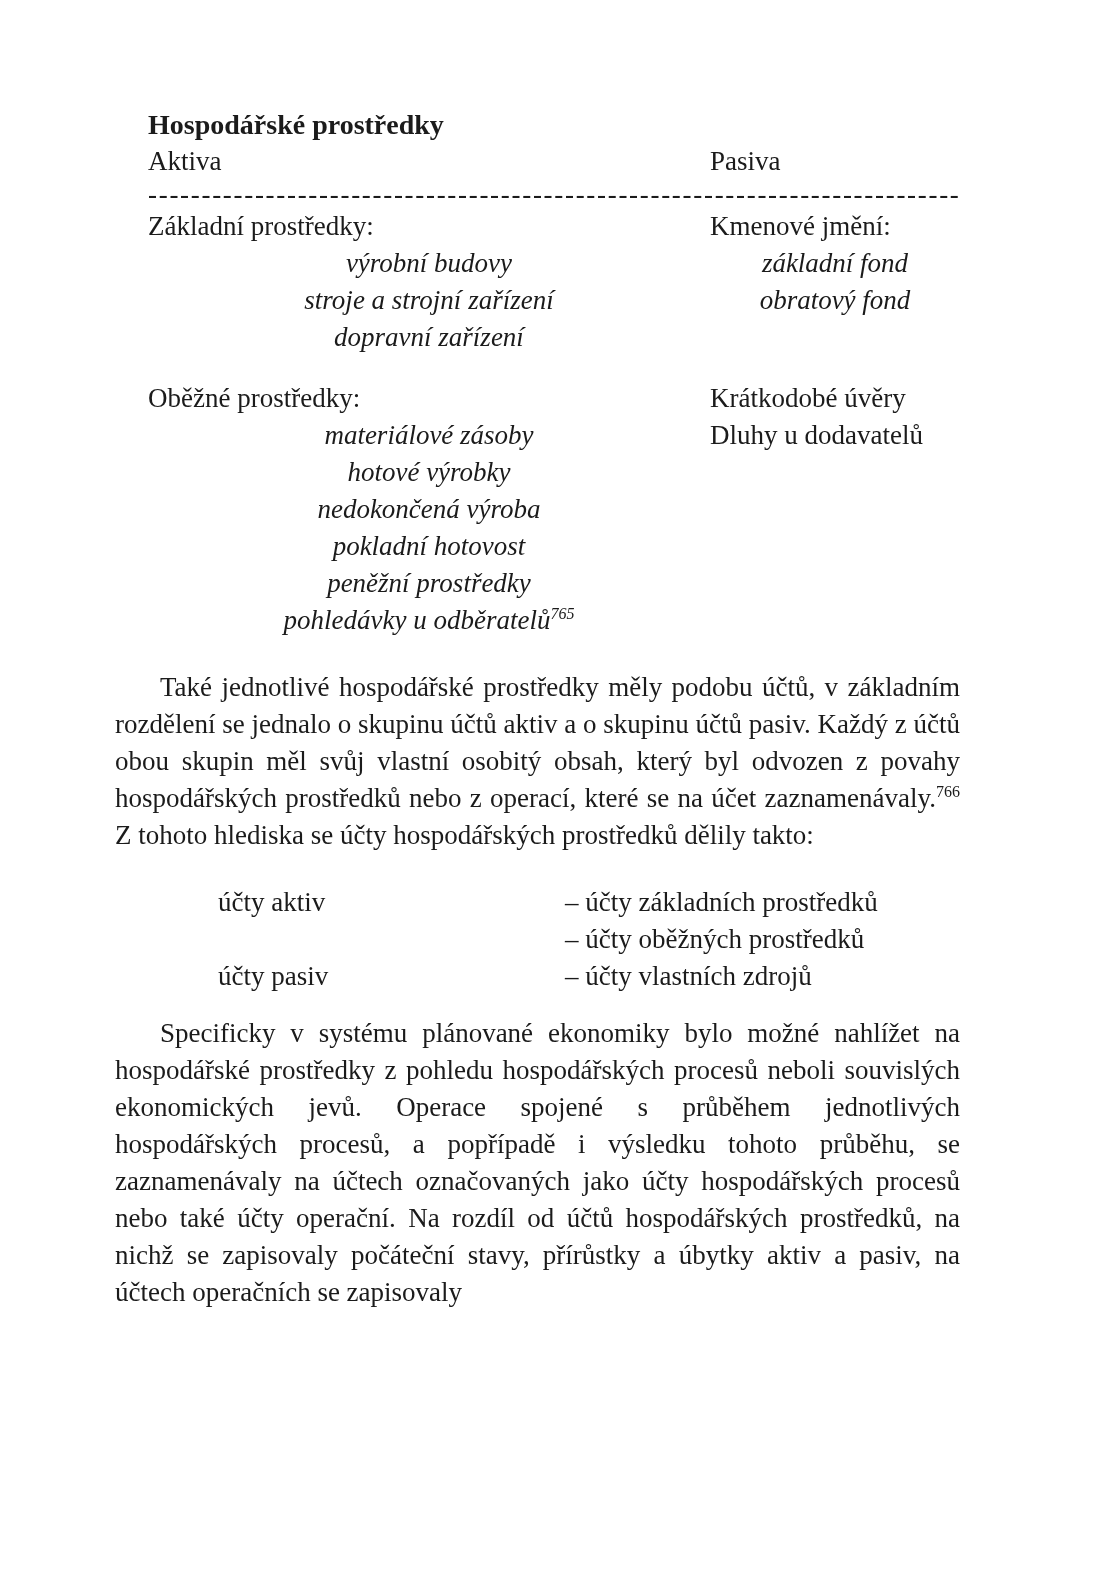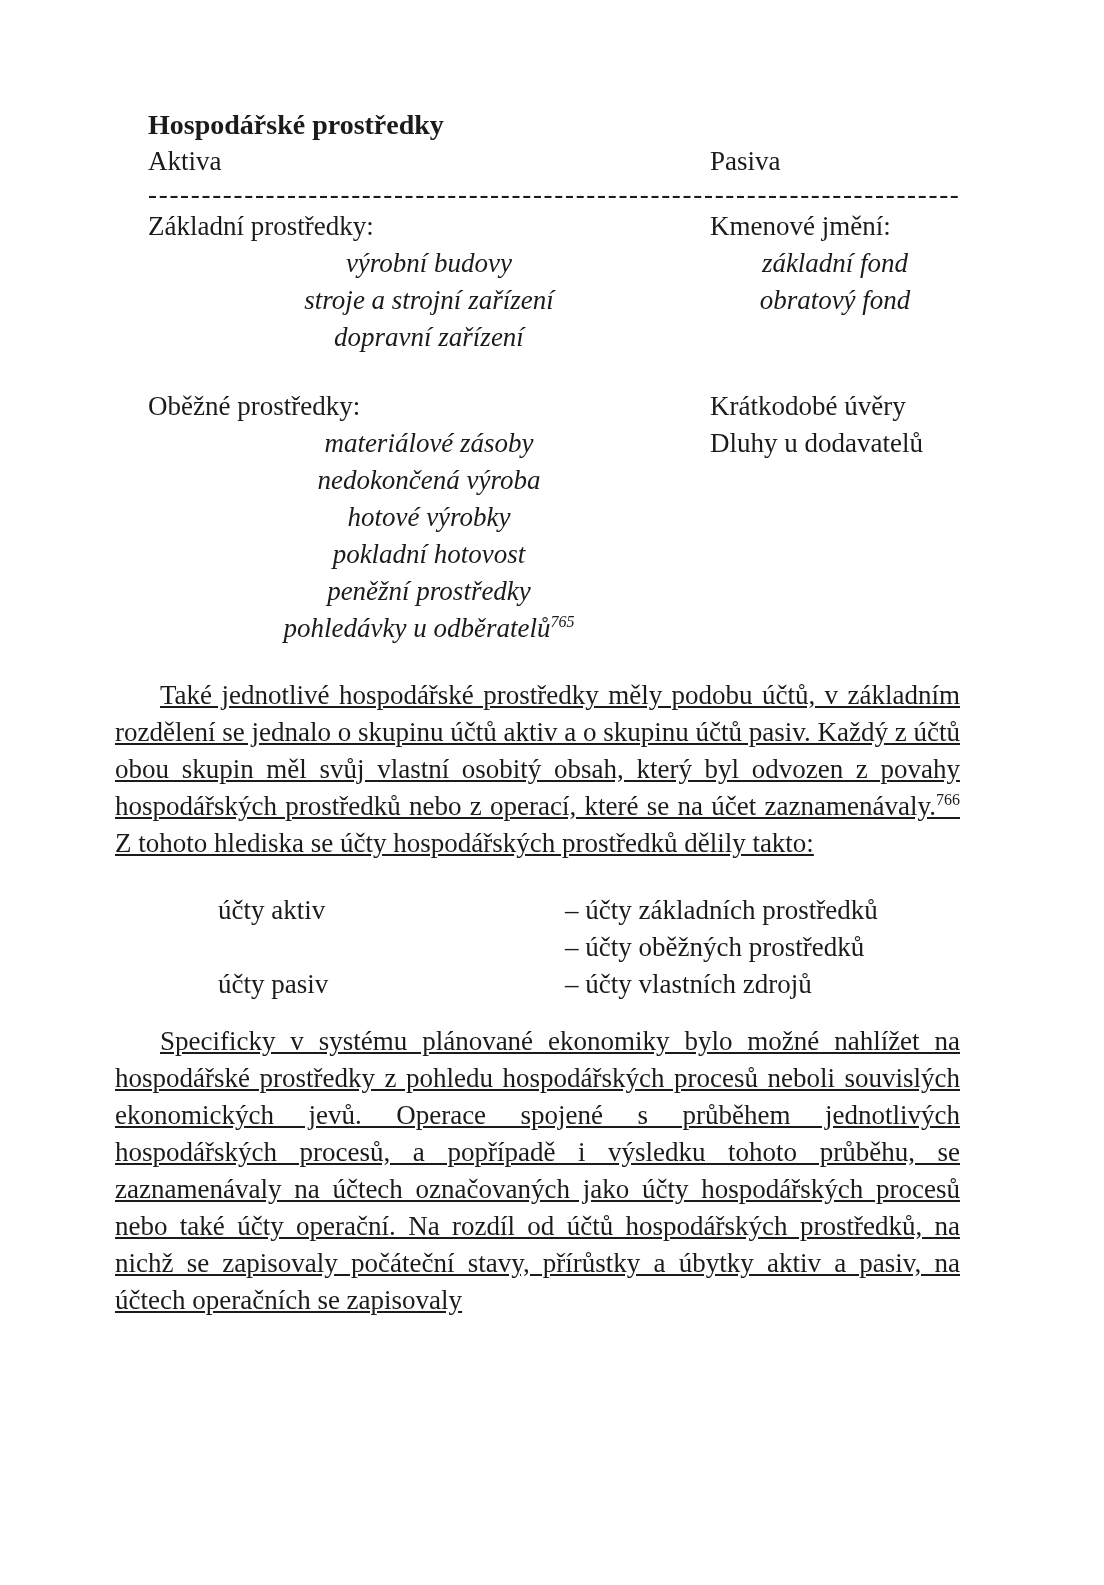--- a/index.html
+++ b/index.html
@@ -27,28 +27,27 @@
   .sch-row { display: grid; grid-template-columns: 562px 1fr; }
   .divider {
     white-space: nowrap;
     overflow: hidden;
     height: 28px;
     line-height: 28px;
     letter-spacing: 1.7px;
     font-size: 27px;
   }
   .sch-section { margin-top: 0; }
-  .sch-section.gap { margin-top: 32px; }
+  .sch-section.gap { margin-top: 24px; }
   .it { font-style: italic; text-align: center; }
   
   .para {
     text-align: justify;
     text-indent: 45px;
     margin-top: 30px;
-    text-decoration: underline;
   }
   .para2 { margin-top: 20px; }
   sup.fn {
     font-size: 16px;
     line-height: 0;
     vertical-align: 10px;
     letter-spacing: 0;
   }
   
   .accounts { margin-left: 33px; margin-top: 30px; }
@@ -93,22 +92,22 @@
           <div>Kmenové jmění:</div>
           <div class="it">základní fond</div>
           <div class="it">obratový fond</div>
         </div>
       </div>
 
       <div class="sch-row sch-section gap">
         <div>
           <div>Oběžné prostředky:</div>
           <div class="it">materiálové zásoby</div>
+          <div class="it">hotové výrobky</div>
           <div class="it">nedokončená výroba</div>
-          <div class="it">hotové výrobky</div>
           <div class="it">pokladní hotovost</div>
           <div class="it">peněžní prostředky</div>
           <div class="it"><span>pohledávky u odběratelů</span><sup class="fn">765</sup></div>
         </div>
         <div>
           <div>Krátkodobé úvěry</div>
           <div>Dluhy u dodavatelů</div>
         </div>
       </div>
     </div>

